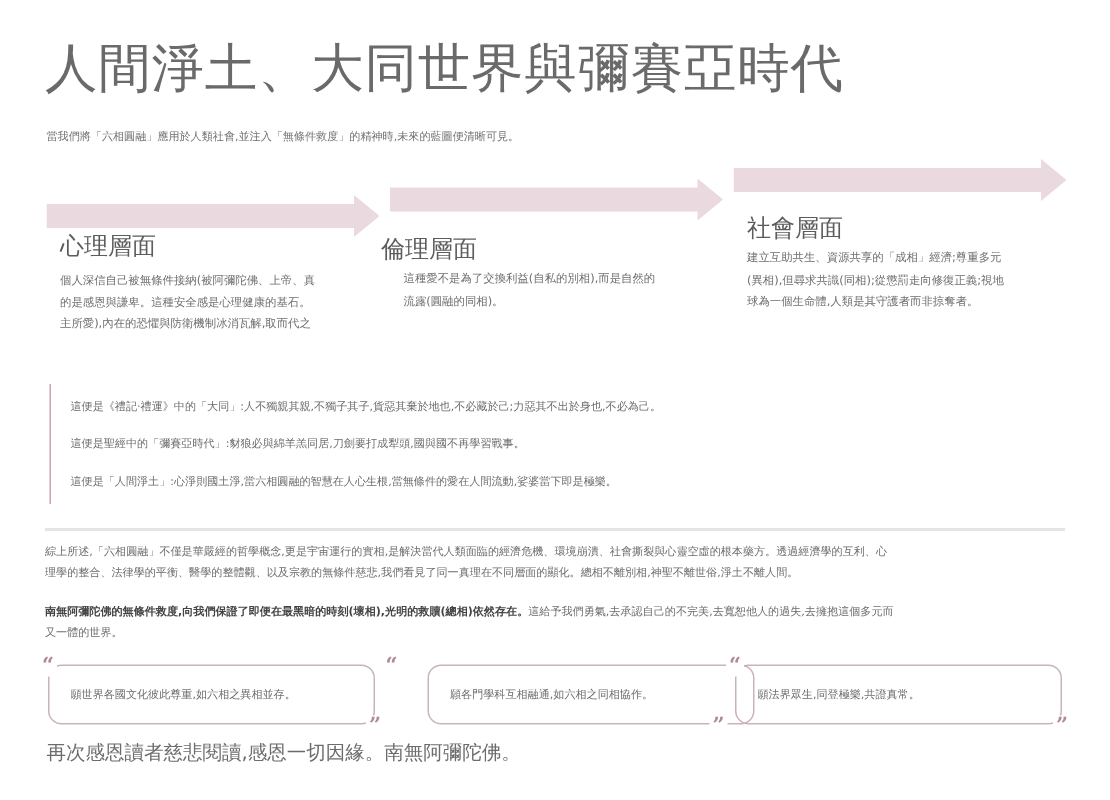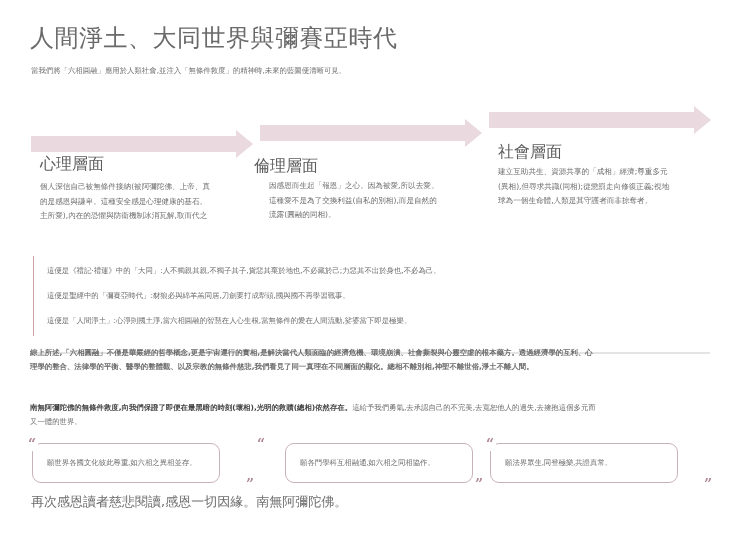--- a/index.html
+++ b/index.html
@@ -3,25 +3,25 @@
   <meta charset="utf-8">
   <style>
     html, body { margin: 0; padding: 0; background: #ffffff; }
     body {
       width: 740px; height: 533px; position: relative; overflow: hidden;
       font-family: "DejaVu Sans", "Liberation Sans", sans-serif;
       color: #666666;
     }
     .title {
       position: absolute; left: 30px; top: 22px;
-      font-size: 24px; font-weight: normal; color: #6a6a6a; letter-spacing: 0.5px;
+      font-size: 35px; font-weight: normal; color: #6a6a6a; letter-spacing: 0.5px;
       margin: 0; white-space: nowrap;
     }
     .intro {
-      position: absolute; left: 31px; top: 66px;
+      position: absolute; left: 31px; top: 86px;
       font-size: 7.4px; color: #707070; white-space: nowrap;
     }
     .arrow { position: absolute; }
     .arrow svg { display: block; }
     .layer-title {
       position: absolute; font-size: 16px; color: #5c5c5c; white-space: nowrap;
     }
     .layer-body {
       position: absolute; font-size: 7.6px; line-height: 14.5px; color: #6e6e6e;
     }
@@ -33,22 +33,22 @@
       position: absolute; left: 13px; font-size: 7.4px; color: #6c6c6c; white-space: nowrap;
     }
     .divider {
       position: absolute; left: 30px; top: 352px; width: 680px; height: 1.5px; background: #e4e4e4;
     }
     .para {
       position: absolute; left: 30px; font-size: 7.4px; line-height: 14px; color: #6c6c6c; width: 690px;
     }
     .para b { color: #444444; font-weight: bold; }
     .wish-card {
-      position: absolute; top: 443px; width: 188px; height: 40px;
-      border: 1px solid #c9b3ba; border-radius: 9px; box-sizing: border-box; font-family: Liberation Serif, serif;
+      position: absolute; top: 443px; width: 218px; height: 40px;
+      border: 1px solid #c9b3ba; border-radius: 9px; box-sizing: border-box;
     }
     .wish-card .text {
       position: absolute; left: 14px; top: 14px; font-size: 7.4px; color: #6c6c6c; white-space: nowrap;
     }
     .qmark {
       position: absolute; font-family: "DejaVu Serif", serif; font-weight: bold;
       color: #b08896; font-size: 14px; line-height: 14px; background: #fff; padding: 0 2px;
     }
     .closing {
       position: absolute; left: 31px; top: 493px; font-size: 13px; color: #6c6c6c; white-space: nowrap;
@@ -78,41 +78,40 @@
 
 <div class="layer-title" style="left:40px; top:154px;">心理層面</div>
 <div class="layer-body" style="left:40px; top:180px;">
   <div>個人深信自己被無條件接納(被阿彌陀佛、上帝、真</div>
   <div>的是感恩與謙卑。這種安全感是心理健康的基石。</div>
   <div>主所愛),內在的恐懼與防衛機制冰消瓦解,取而代之</div>
 </div>
 
 <div class="layer-title" style="left:254px; top:156px;">倫理層面</div>
 <div class="layer-body" style="left:269px; top:179px;">
-  <div>因感恩而生起「報恩」之心。因為被愛,所以去愛。</div>
   <div>這種愛不是為了交換利益(自私的別相),而是自然的</div>
   <div>流露(圓融的同相)。</div>
 </div>
 
 <div class="layer-title" style="left:498px; top:142px;">社會層面</div>
 <div class="layer-body" style="left:498px; top:165px;">
   <div>建立互助共生、資源共享的「成相」經濟;尊重多元</div>
   <div>(異相),但尋求共識(同相);從懲罰走向修復正義;視地</div>
   <div>球為一個生命體,人類是其守護者而非掠奪者。</div>
 </div>
 
 <div class="quote-block">
   <div class="quote-line" style="top:10px;">這便是《禮記·禮運》中的「大同」:人不獨親其親,不獨子其子,貨惡其棄於地也,不必藏於己;力惡其不出於身也,不必為己。</div>
   <div class="quote-line" style="top:35px;">這便是聖經中的「彌賽亞時代」:豺狼必與綿羊羔同居,刀劍要打成犁頭,國與國不再學習戰事。</div>
   <div class="quote-line" style="top:60px;">這便是「人間淨土」:心淨則國土淨,當六相圓融的智慧在人心生根,當無條件的愛在人間流動,娑婆當下即是極樂。</div>
 </div>
 
 <div class="divider"></div>
 
-<div class="para" style="top:346px;font-weight:bold;">
+<div class="para" style="top:361px;">
   <div style="white-space:nowrap;">綜上所述,「六相圓融」不僅是華嚴經的哲學概念,更是宇宙運行的實相,是解決當代人類面臨的經濟危機、環境崩潰、社會撕裂與心靈空虛的根本藥方。透過經濟學的互利、心</div>
   <div style="white-space:nowrap;">理學的整合、法律學的平衡、醫學的整體觀、以及宗教的無條件慈悲,我們看見了同一真理在不同層面的顯化。總相不離別相,神聖不離世俗,淨土不離人間。</div>
 </div>
 
 <div class="para" style="top:401px;">
   <div style="white-space:nowrap;"><b>南無阿彌陀佛的無條件救度,向我們保證了即便在最黑暗的時刻(壞相),光明的救贖(總相)依然存在。</b><span>這給予我們勇氣,去承認自己的不完美,去寬恕他人的過失,去擁抱這個多元而</span></div>
   <div>又一體的世界。</div>
 </div>
 
 <div class="wish-card" style="left:32px;">

